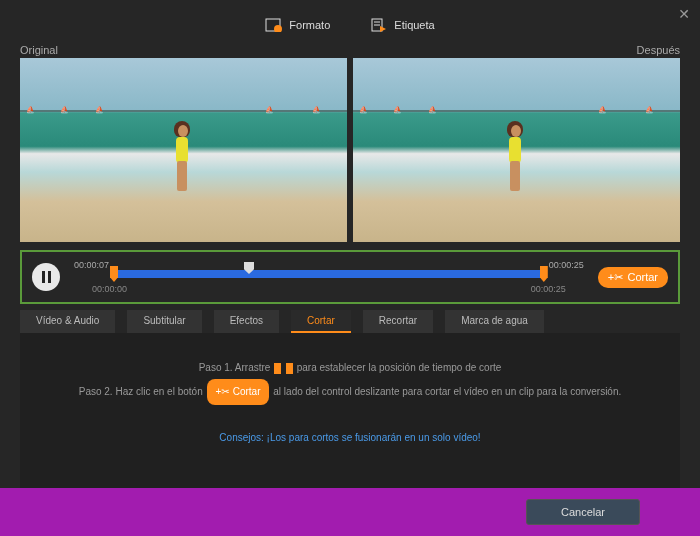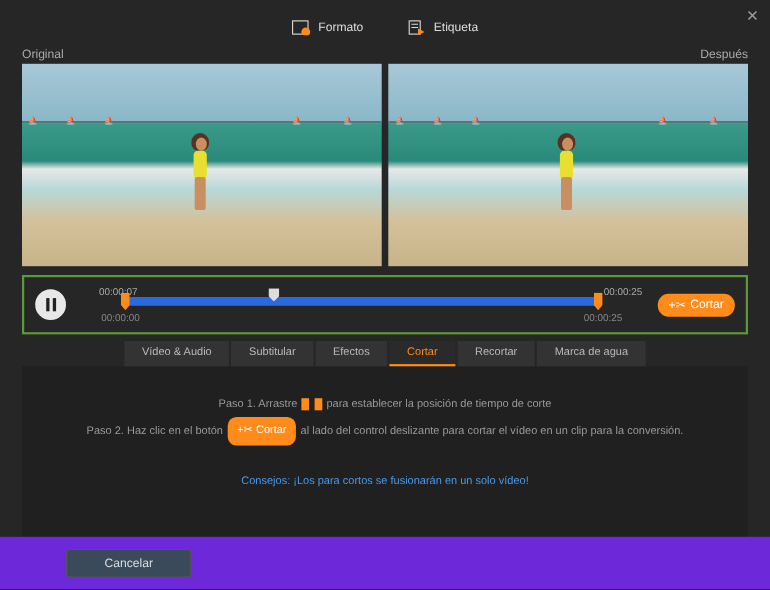--- a/index.html
+++ b/index.html
@@ -31,28 +31,28 @@
 .pause-bars span{width:3px;height:12px;background:#222}
 .tl-body{flex:1;position:relative;height:34px}
 .tl-time-top{position:absolute;top:0;font-size:9px;color:#aaa}
 .tl-time-bot{position:absolute;bottom:0;font-size:9px;color:#888}
 .tl-track{position:absolute;top:10px;left:40px;right:40px;height:8px;background:#2a6ae0;border-radius:2px}
 .tl-handle{position:absolute;top:6px;width:8px;height:16px;background:#ff8c1a;cursor:pointer}
 .tl-handle.left{left:36px;clip-path:polygon(0 0,100% 0,100% 70%,50% 100%,0 70%)}
 .tl-handle.right{right:36px;clip-path:polygon(0 0,100% 0,100% 70%,50% 100%,0 70%)}
 .tl-playhead{position:absolute;top:2px;left:170px;width:10px;height:12px;background:#ddd;clip-path:polygon(0 0,100% 0,100% 60%,50% 100%,0 60%)}
 .cut-btn{background:#ff8c1a;color:#fff;border-radius:10px;padding:4px 10px;display:flex;align-items:center;gap:4px;cursor:pointer;font-size:11px;flex-shrink:0}
-.mini-tabs{display:flex;justify-content:center;gap:2px;margin:2px 20px 0}
+.mini-tabs{display:flex;gap:12px;margin:2px 20px 0}
 .mini-tab{background:#333;padding:5px 16px;font-size:10px;color:#bbb;cursor:pointer}
 .mini-tab.active{color:#ff8c1a;border-bottom:2px solid #ff8c1a;background:#2a2a2a}
 .instructions{background:#202020;margin:0 20px;padding:24px 10px 40px;text-align:center;font-size:10px;color:#999;line-height:2.2}
 .inline-handle{display:inline-block;width:7px;height:11px;background:#ff8c1a;vertical-align:middle;margin:0 1px}
 .inline-btn{display:inline-flex;align-items:center;gap:3px;background:#ff8c1a;color:#fff;border-radius:8px;padding:2px 8px;font-size:10px;vertical-align:middle;margin:0 2px}
 .tips{color:#4a9ae8}
-.footer{position:absolute;bottom:0;left:0;right:0;height:48px;background:#6d28d9;display:flex;align-items:center;justify-content:space-between;padding:0 60px}
+.footer{position:absolute;bottom:0;left:0;right:0;height:48px;background:#a21caf;display:flex;align-items:center;justify-content:flex-end;padding:0 60px}
 .btn{padding:6px 34px;border-radius:3px;font-size:11px;cursor:pointer;border:1px solid #555}
 .btn-cancel{background:#3a4a5a;color:#ddd}
 .btn-ready{background:#2a6ae0;color:#fff;border-color:#2a6ae0}
 .scis{font-size:11px}
 </style>
 </head>
 <body>
 <div class="container">
 
 <div class="close-btn">✕</div>
@@ -105,21 +105,21 @@
 </div>
 
 <div class="timeline-box">
   <div class="play-btn">
     <div class="pause-bars">
           <span></span>
           <span></span>
         </div>
   </div>
   <div class="tl-body">
-    <span class="tl-time-top" style="left:16px">00:00:07</span>
+    <span class="tl-time-top" style="left:0">00:00:07</span>
     <span class="tl-time-top" style="right:0">00:00:25</span>
     <span class="tl-time-bot" style="left:18px">00:00:00</span>
     <span class="tl-time-bot" style="right:18px">00:00:25</span>
     <div class="tl-track"></div>
     <div class="tl-handle left"></div>
     <div class="tl-handle right"></div>
     <div class="tl-playhead"></div>
   </div>
   <div class="cut-btn">
     <span class="scis">+✂</span>

